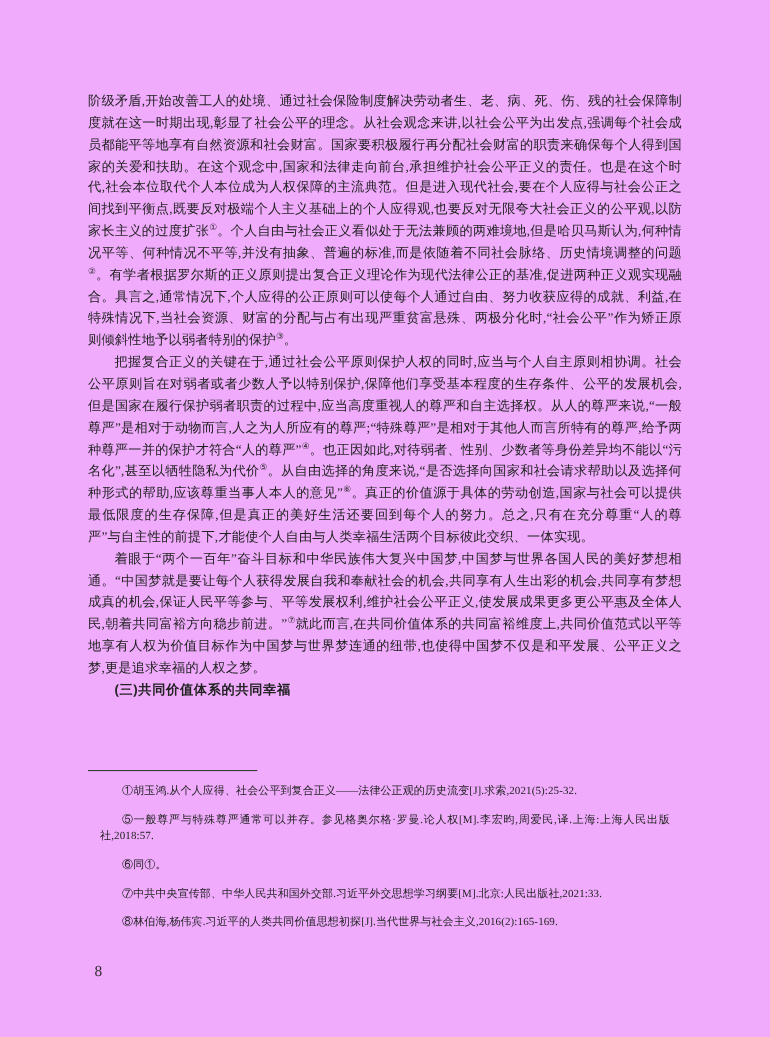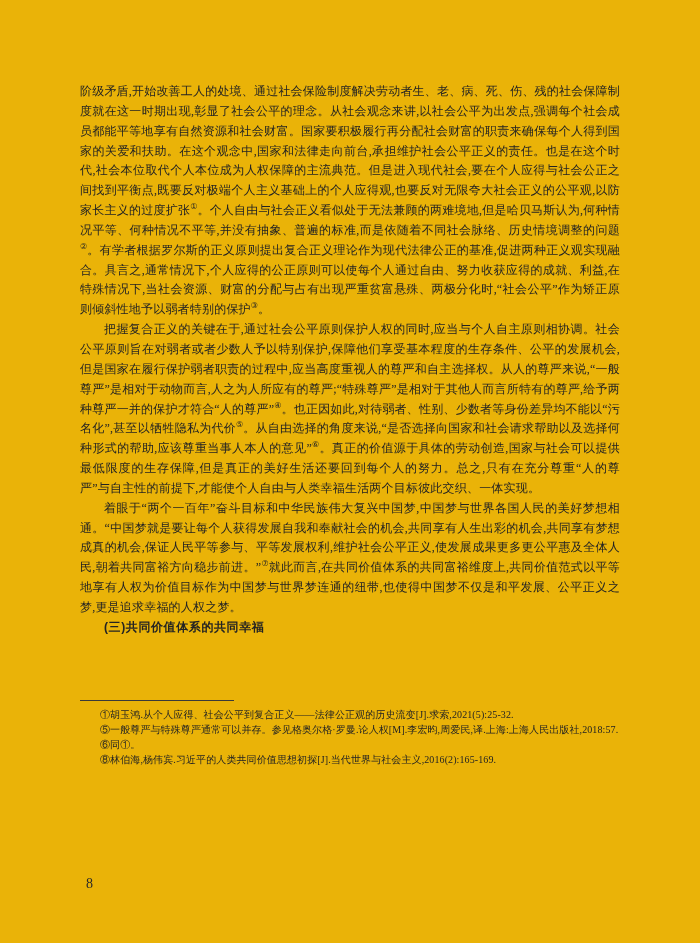--- a/index.html
+++ b/index.html
@@ -4,21 +4,21 @@
 <style>
   html, body {
     margin: 0;
     padding: 0;
     background: #ffffff;
   }
   .page {
     position: relative;
     width: 700px;
     height: 943px;
-    background: #eab308;
+    background: #f0abfc;
     font-family: "Liberation Serif", "DejaVu Serif", serif;
     color: #232323;
     overflow: hidden;
   }
   .content {
     position: absolute;
     left: 80px;
     top: 82px;
     width: 540px;
   }
@@ -49,21 +49,21 @@
     top: 700px;
     width: 540px;
   }
   .footnote-rule {
     width: 154px;
     height: 0;
     border-top: 1.2px solid #3a3a3a;
     margin: 0 0 6px 0;
   }
   .footnote-list p {
-    margin: 0;
+    margin: 11px;
     font-size: 10px;
     line-height: 15.1px;
     text-align: justify;
     text-justify: inter-ideograph;
     text-indent: 2em;
     letter-spacing: 0.1px;
   }
   .page-number {
     position: absolute;
     left: 86px;
@@ -83,17 +83,18 @@
         <p class="body indent">着眼于“两个一百年”奋斗目标和中华民族伟大复兴中国梦,中国梦与世界各国人民的美好梦想相通。“中国梦就是要让每个人获得发展自我和奉献社会的机会,共同享有人生出彩的机会,共同享有梦想成真的机会,保证人民平等参与、平等发展权利,维护社会公平正义,使发展成果更多更公平惠及全体人民,朝着共同富裕方向稳步前进。”<sup>⑦</sup>就此而言,在共同价值体系的共同富裕维度上,共同价值范式以平等地享有人权为价值目标作为中国梦与世界梦连通的纽带,也使得中国梦不仅是和平发展、公平正义之梦,更是追求幸福的人权之梦。</p>
         <p class="heading indent">(三)共同价值体系的共同幸福</p>
       </div>
   </div>
   <div class="footnote-area">
     <div class="footnote-rule"></div>
     <div class="footnote-list">
         <p>①胡玉鸿.从个人应得、社会公平到复合正义——法律公正观的历史流变[J].求索,2021(5):25-32.</p>
         <p>⑤一般尊严与特殊尊严通常可以并存。参见格奥尔格·罗曼.论人权[M].李宏昀,周爱民,译.上海:上海人民出版社,2018:57.</p>
         <p>⑥同①。</p>
+        <p>⑦中共中央宣传部、中华人民共和国外交部.习近平外交思想学习纲要[M].北京:人民出版社,2021:33.</p>
         <p>⑧林伯海,杨伟宾.习近平的人类共同价值思想初探[J].当代世界与社会主义,2016(2):165-169.</p>
       </div>
   </div>
   <div class="page-number">8</div>
 </div>
 
 </body></html>

